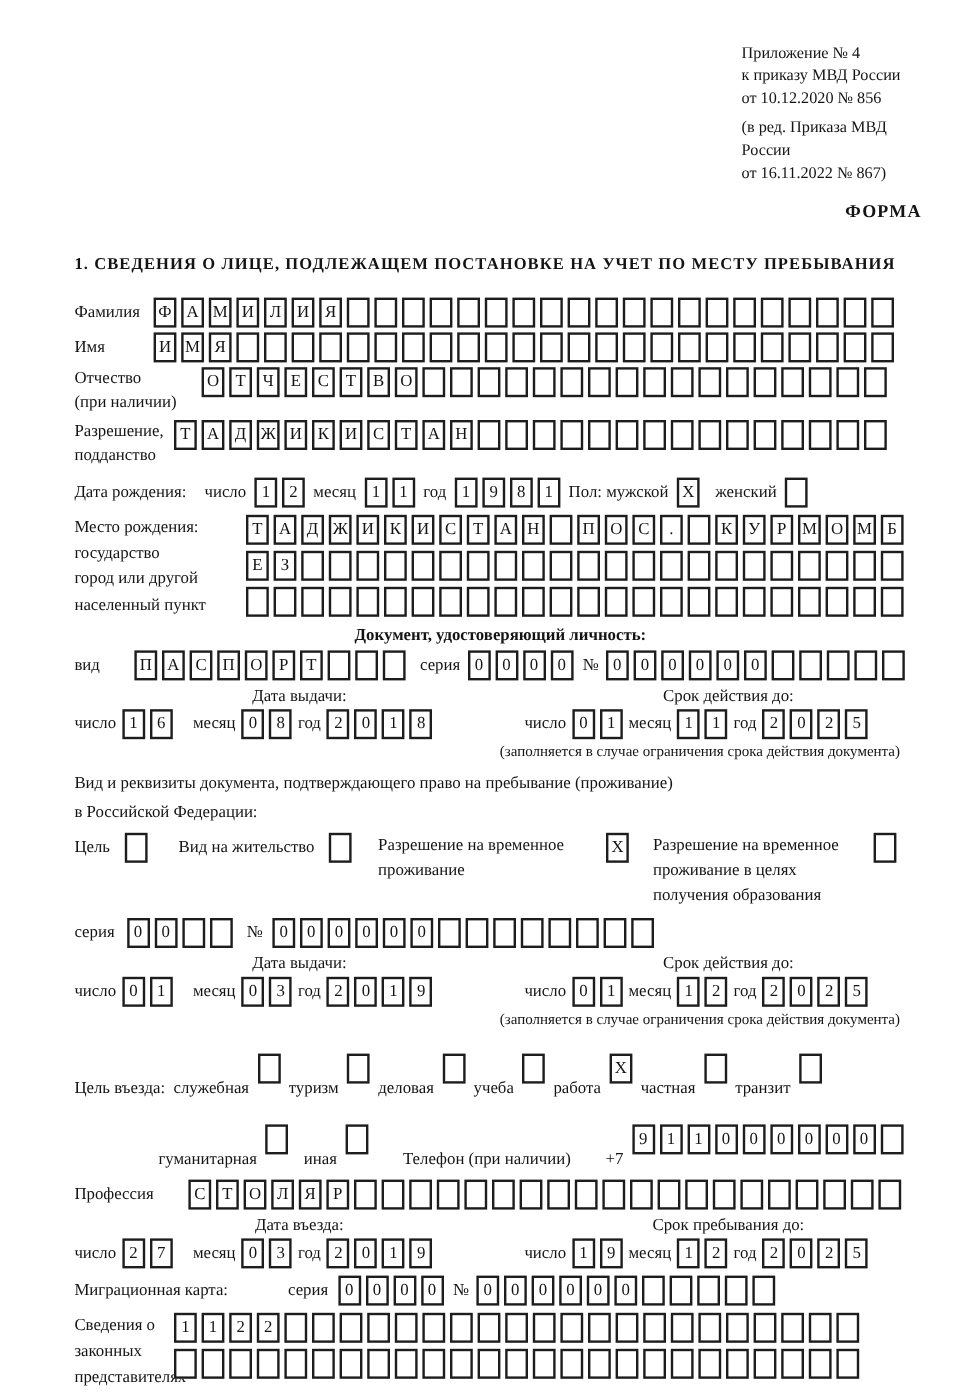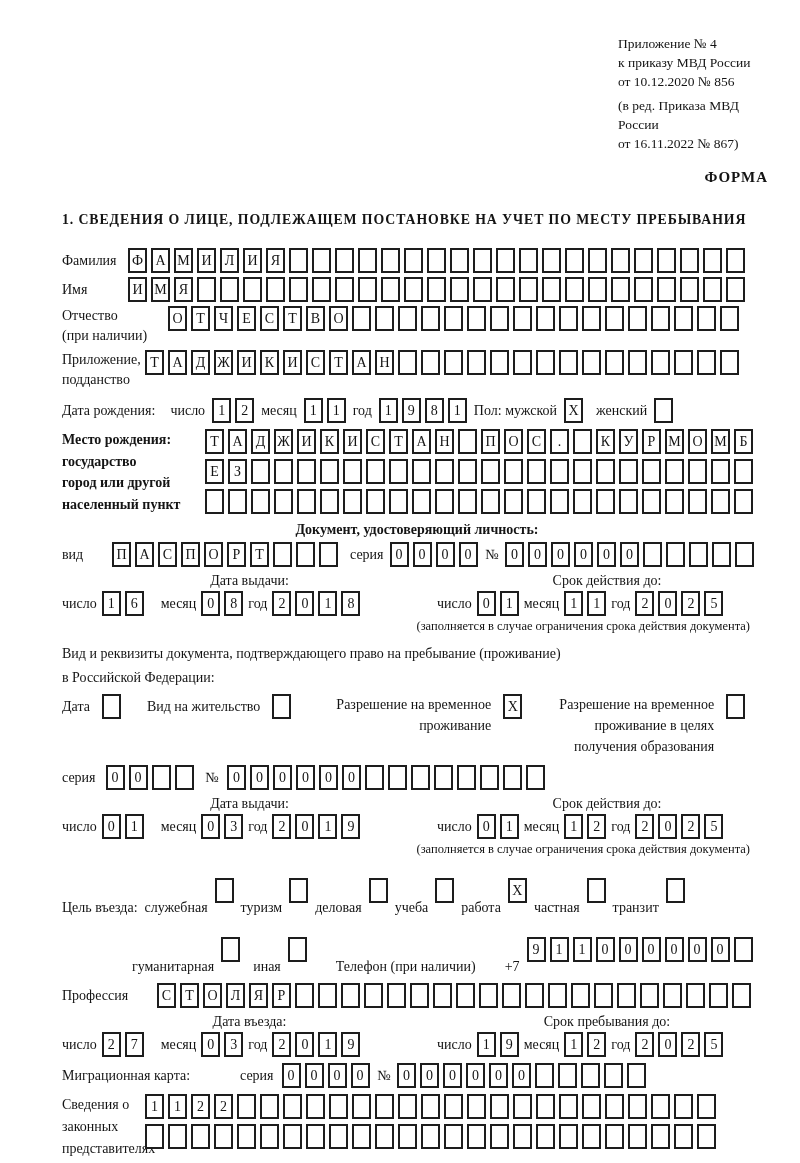--- a/index.html
+++ b/index.html
@@ -58,21 +58,21 @@
   .dgroup { display:flex; align-items:center; gap:5px; }
   .dgroup .dlbl { font-size:14px; flex:none; }
   .dg-left { width:375px; }
   .dg-right { }
   .note { font-size:12.5px; text-align:right; padding-right:22px; margin-top:3px; }
 
   
   .ptext { font-size:14px; line-height:24px; margin-top:8px; }
   .permit-row { display:flex; align-items:flex-start; margin-top:4px; gap:12px; }
   .permit-row .plbl { font-size:14px; line-height:25px; flex:none; }
-  .pcenter { text-align:right; font-size:14px; line-height:21px; flex:none; }
+  .pcenter { text-align:left; font-size:14px; line-height:21px; flex:none; }
   .pc-temp { width:178px; }
   .pc-edu { width:172px; }
 
   
   .purpose { display:flex; align-items:center; gap:7px; margin-top:8px; font-size:14px; }
   .purpose .plbl { flex:none;margin-top:35px; }
   .hum { padding-left:70px; }
 </style>
 </head>
 <body>
@@ -188,21 +188,21 @@
         <div class="cell"></div>
         <div class="cell"></div>
         <div class="cell"></div>
         <div class="cell"></div>
         <div class="cell"></div>
       </div>
   </div>
 
   <div class="row">
     <div class="lbl2 w-cit">
-      <div>Приложение,</div>
+      <div>Разрешение,</div>
       <div>подданство</div>
     </div>
     <div class="cells">
         <div class="cell">Т</div>
         <div class="cell">А</div>
         <div class="cell">Д</div>
         <div class="cell">Ж</div>
         <div class="cell">И</div>
         <div class="cell">К</div>
         <div class="cell">И</div>
@@ -251,21 +251,21 @@
     <div class="cells">
         <div class="cell">X</div>
       </div>
     <span class="lbl" style="margin-left:6px;">женский</span>
     <div class="cells">
         <div class="cell"></div>
       </div>
   </div>
 
   <div class="row mt6">
-    <div class="lbl2 w-bp" style="line-height:21.5px;font-weight:bold;">
+    <div class="lbl2 w-bp" style="line-height:21.5px;">
       <div>Место рождения:</div>
       <div>государство</div>
       <div>город или другой</div>
       <div>населенный пункт</div>
     </div>
     <div class="stackrows">
       <div class="cells">
           <div class="cell">Т</div>
           <div class="cell">А</div>
           <div class="cell">Д</div>
@@ -430,21 +430,21 @@
     </div>
   </div>
   <div class="note">(заполняется в случае ограничения срока действия документа)</div>
 
   <div class="ptext">
     <div>Вид и реквизиты документа, подтверждающего право на пребывание (проживание)</div>
     <div>в Российской Федерации:</div>
   </div>
 
   <div class="permit-row">
-    <span class="plbl">Дата</span>
+    <span class="plbl">Цель</span>
     <div class="cells">
         <div class="cell"></div>
       </div>
     <span class="plbl" style="margin-left:14px;">Вид на жительство</span>
     <div class="cells">
         <div class="cell"></div>
       </div>
     <div class="pcenter pc-temp" style="margin-left:10px;">Разрешение на временное проживание</div>
     <div class="cells">
         <div class="cell">X</div>

